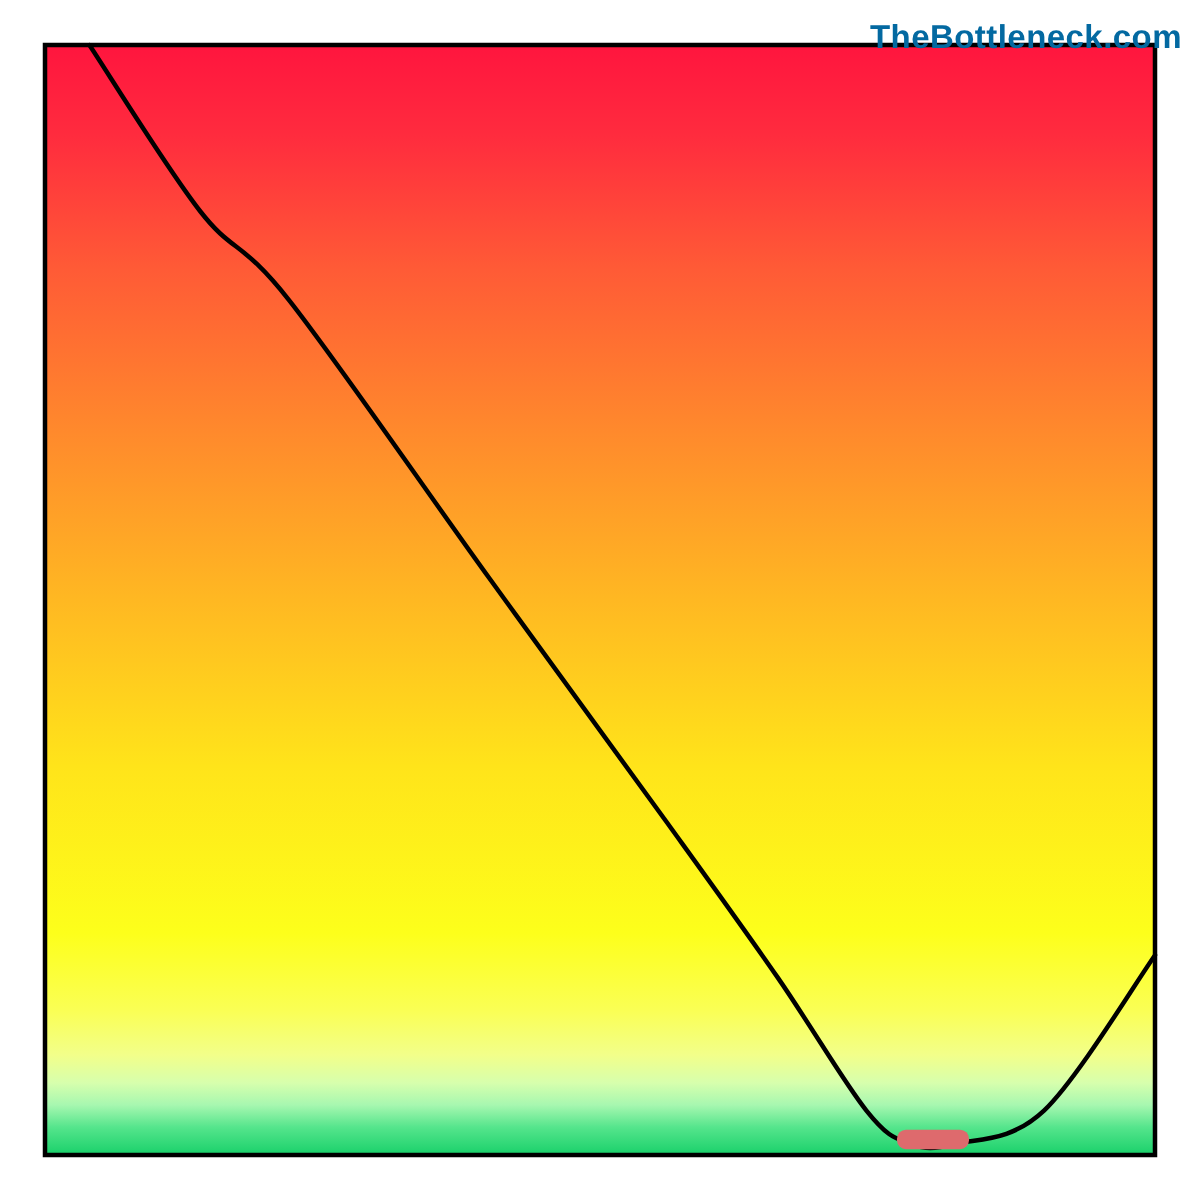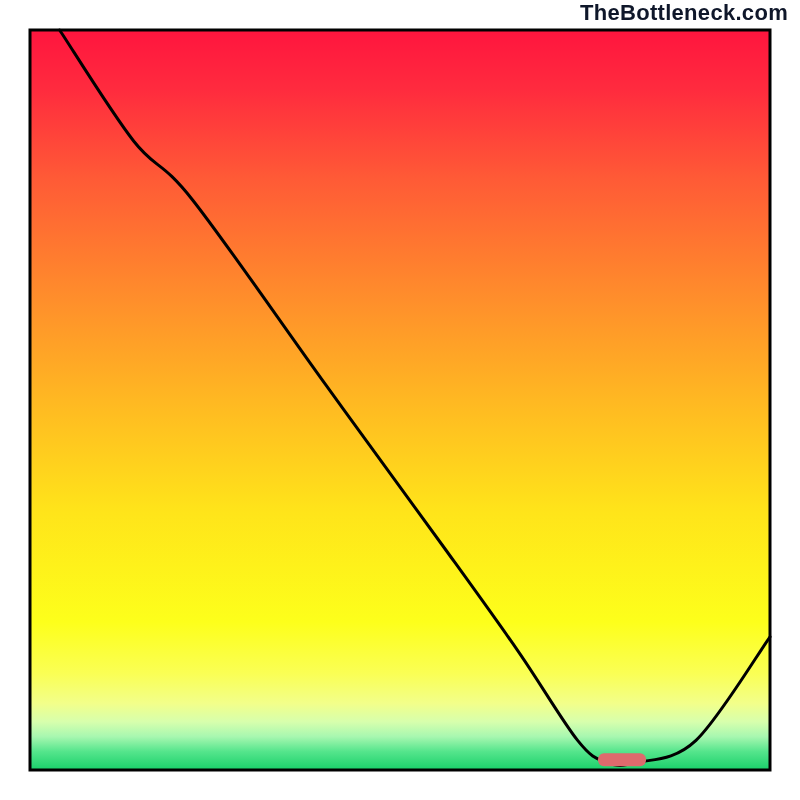--- a/index.html
+++ b/index.html
@@ -11,25 +11,25 @@
     font-family: Arial, Helvetica, sans-serif;
     overflow: hidden;
   }
   #container {
     position: relative;
     width: 800px;
     height: 800px;
   }
   #watermark {
     position: absolute;
-    top: 0;
+    top: 12px;
     right: 12px;
     font-size: 22px;
     font-weight: 600;
-    color: #0f172a;
+    color: #0369a1;
     letter-spacing: 0.3px;
     user-select: none;
     text-align: right;
   }
   svg {
     display: block;
   }
 </style>
 </head>
 <body>

